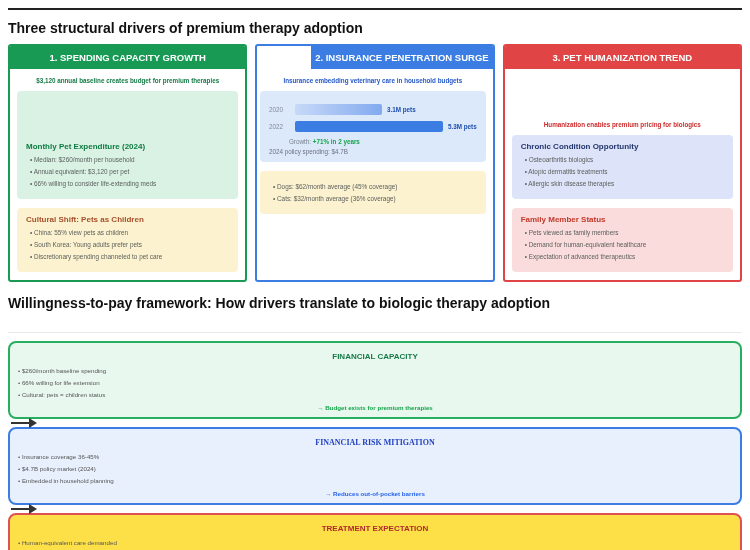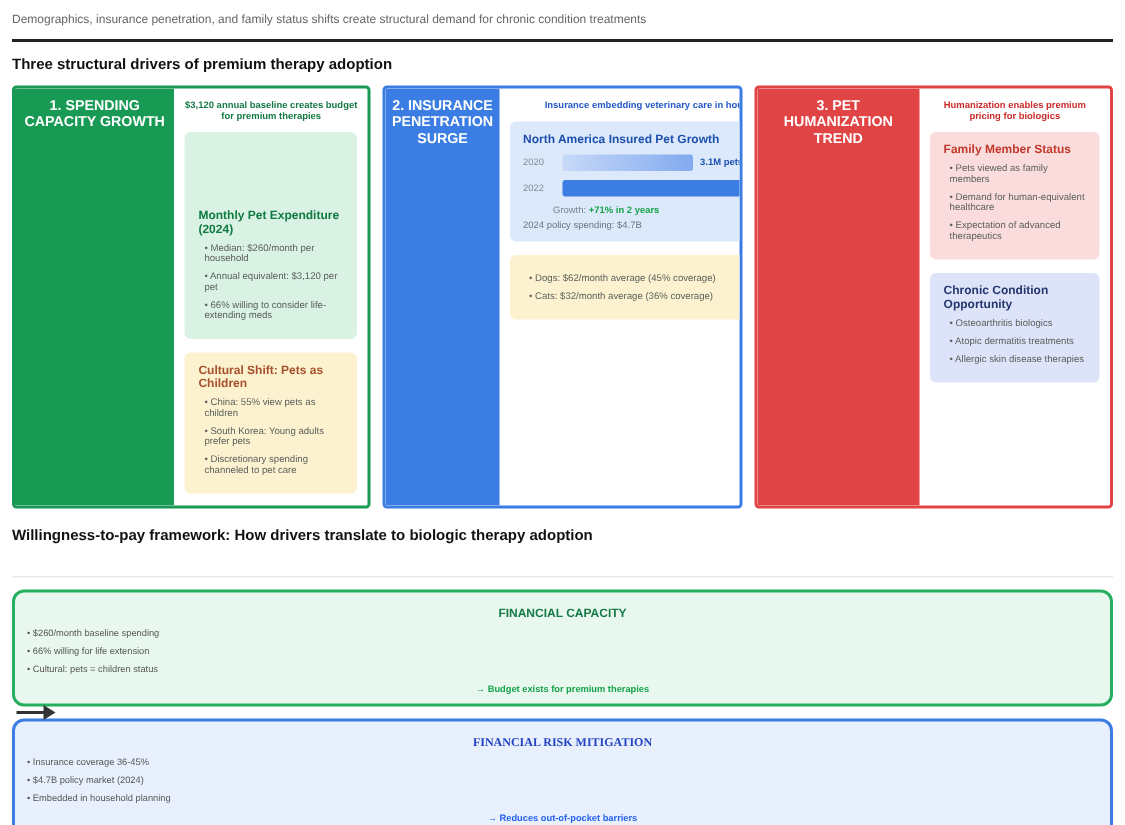--- a/index.html
+++ b/index.html
@@ -6,28 +6,28 @@
   body{
     width:750px;height:550px;overflow:hidden;background:#fff;
     font-family:"Liberation Sans", sans-serif;color:#111;
   }
   .page{padding:8px 8px 0;}
 
   
   h1{font-size:17px;margin:2px 0 5px;color:#111;}
   .subtitle{font-size:8px;color:#666;margin:0 0 9px;}
   .title-rule{border:none;border-top:2px solid #222;margin:0 0 10px;}
-  .sec{font-size:10px;font-weight:bold;color:#111;margin:0 0 8px;}
+  .sec{font-size:14px;font-weight:bold;color:#111;margin:0 0 8px;}
   .sec.underlined{border-bottom:1px solid #e9e9e9;padding-bottom:21px;}
 
   
   .cards{display:flex;gap:8px;margin-bottom:13px;}
-  .card{flex:1;border:2px solid;border-radius:3px;overflow:hidden;background:#fff;display:flex;}
+  .card{flex:1;border:2px solid;border-radius:3px;overflow:hidden;background:#fff;display:flex;flex-direction:column;}
   .card-green{border-color:#189a54;}
-  .card-blue{border-color:#3b7de2;}
+  .card-blue{border-color:#3b7de2;align-items:flex-end;}
   .card-red{border-color:#e14444;justify-content:space-between;}
   .card-header{color:#fff;font-weight:bold;font-size:9.5px;text-align:center;padding:6px 4px;}
   .card-body{padding:6px 7px 7px;}
   .card-sub{font-size:6.3px;font-weight:bold;text-align:center;margin:2px 0 7px;}
   .sub-green{color:#157a46;} .sub-blue{color:#2458c5;} .sub-red{color:#cc2b2b;}
   .ibox{border-radius:4px;padding:7px 9px;margin-bottom:9px;}
   .ibox:last-child{margin-bottom:1px;}
   .bg-green{background:#d9f2e4;}
   .bg-yellow{background:#fdf2cf;}
   .bg-blue{background:#dce9fb;}
@@ -76,21 +76,20 @@
   tbody td{font-size:6.4px;color:#555;padding:10px 6px;border-bottom:1px solid #e4e4e4;}
   th.col-metric, td.c-metric{width:33%;}
   th.col-value, td.c-value{width:30%;}
   td.c-value{font-weight:bold;}
 </style>
 </head>
 <body>
 
 <div class="page">
 
-  <p class="subtitle">Demographics, insurance penetration, and family status shifts create structural demand for chronic condition treatments</p>
   <hr class="title-rule">
 
   <div class="sec">Three structural drivers of premium therapy adoption</div>
 
   <div class="cards">
 
     <section class="card card-green">
       <div class="card-header" style="background: rgb(24, 154, 84);">1. SPENDING CAPACITY GROWTH</div>
       <div class="card-body">
         <div class="card-sub sub-green">$3,120 annual baseline creates budget for premium therapies</div>
@@ -111,21 +110,20 @@
           </ul>
         </div>
       </div>
     </section>
 
     <section class="card card-blue">
       <div class="card-header" style="background: rgb(59, 125, 226);">2. INSURANCE PENETRATION SURGE</div>
       <div class="card-body">
         <div class="card-sub sub-blue">Insurance embedding veterinary care in household budgets</div>
         <div class="ibox bg-blue">
-          <div class="ibox-title t-blue">North America Insured Pet Growth</div>
           <div class="bar-row">
             <span class="bar-year">2020</span>
             <div class="bar bar-light" style="width: 87px;"></div>
             <span class="bar-label">3.1M pets</span>
           </div>
           <div class="bar-row">
             <span class="bar-year">2022</span>
             <div class="bar bar-dark" style="width: 148px;"></div>
             <span class="bar-label">5.3M pets</span>
           </div>
@@ -141,34 +139,34 @@
             <li>Cats: $32/month average (36% coverage)</li>
           </ul>
         </div>
       </div>
     </section>
 
     <section class="card card-red">
       <div class="card-header" style="background: rgb(225, 68, 68);">3. PET HUMANIZATION TREND</div>
       <div class="card-body">
         <div class="card-sub sub-red">Humanization enables premium pricing for biologics</div>
+        <div class="ibox bg-lav">
+          <div class="ibox-title t-navy">Chronic Condition Opportunity</div>
+          <ul>
+            <li>Osteoarthritis biologics</li>
+            <li>Atopic dermatitis treatments</li>
+            <li>Allergic skin disease therapies</li>
+          </ul>
+        </div>
         <div class="ibox bg-pink">
           <div class="ibox-title t-red">Family Member Status</div>
           <ul>
             <li>Pets viewed as family members</li>
             <li>Demand for human-equivalent healthcare</li>
             <li>Expectation of advanced therapeutics</li>
-          </ul>
-        </div>
-        <div class="ibox bg-lav">
-          <div class="ibox-title t-navy">Chronic Condition Opportunity</div>
-          <ul>
-            <li>Osteoarthritis biologics</li>
-            <li>Atopic dermatitis treatments</li>
-            <li>Allergic skin disease therapies</li>
           </ul>
         </div>
       </div>
     </section>
   </div>
 
   <div class="sec underlined">Willingness-to-pay framework: How drivers translate to biologic therapy adoption</div>
 
   <div class="framework">
     <div class="fbox f-green">

